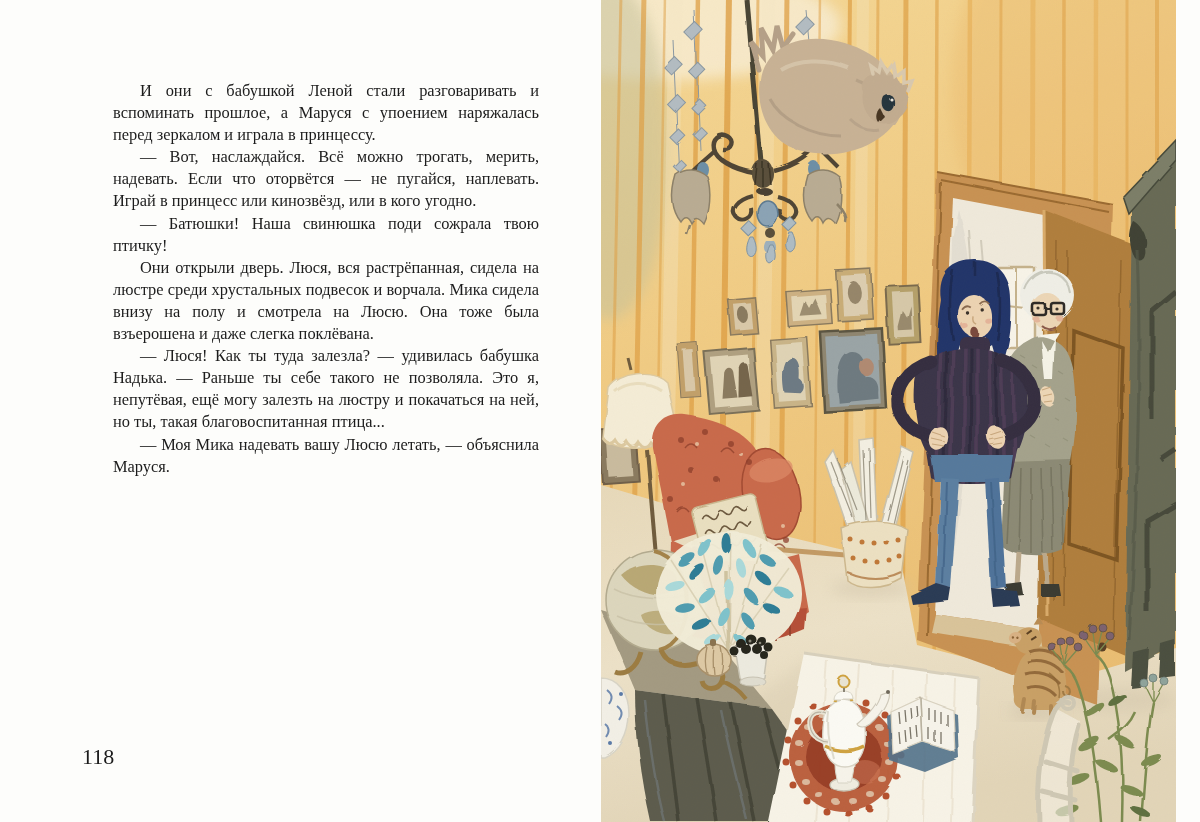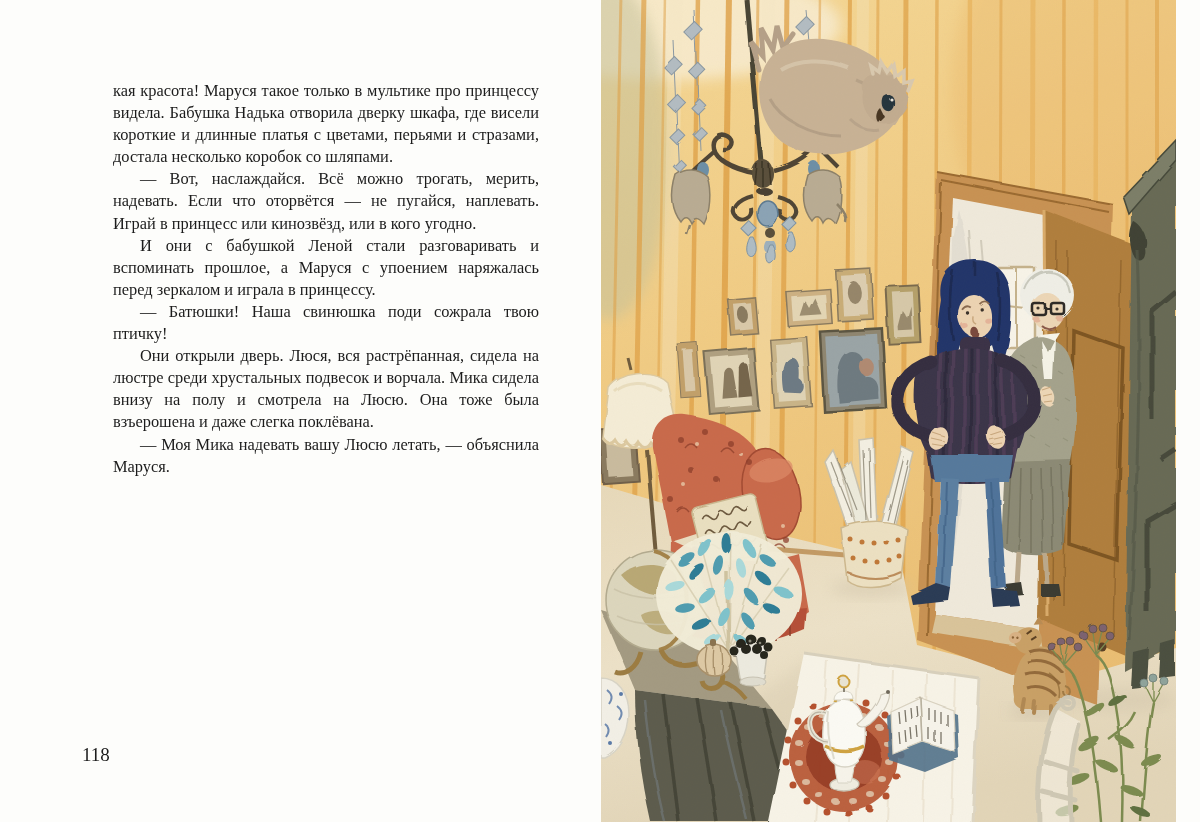--- a/index.html
+++ b/index.html
@@ -2,36 +2,36 @@
 <html lang="ru"><head>
 <meta charset="utf-8">
 <style>
   html,body{margin:0;padding:0;background:#ffffff;}
   .spread{position:relative;width:1200px;height:822px;background:#fdfdfb;overflow:hidden;
           font-family:"Liberation Serif","DejaVu Serif",serif;}
   .text-block{position:absolute;left:113px;top:80px;width:426px;color:#1c1c1c;
               font-size:16.4px;line-height:22.1px;text-align:justify;}
   .text-block p{margin:0;padding:0;}
   .text-block p.indent{text-indent:27px;}
-  .page-number{position:absolute;left:82px;top:744px;font-size:19px;color:#1c1c1c;}
+  .page-number{position:absolute;left:82px;top:744px;font-size:22px;color:#1c1c1c;}
   .illustration{position:absolute;left:601px;top:0;width:575px;height:822px;}
   svg{display:block;}
 </style>
 </head>
 <body>
 
 <div class="spread">
 
   <div>
     <div class="text-block">
-      <p>кая красота! Маруся такое только в мультике про принцессу видела. Бабушка Надька отворила дверку шкафа, где висели короткие и длинные платья с цветами, перьями и стразами, достала несколько коробок со шляпами.</p>
+      <p class="indent">И они с бабушкой Леной стали разговаривать и вспоминать прошлое, а Маруся с упоением наряжалась перед зеркалом и играла в принцессу.</p>
       <p class="indent">— Вот, наслаждайся. Всё можно трогать, мерить, надевать. Если что оторвётся — не пугайся, наплевать. Играй в принцесс или кинозвёзд, или в кого угодно.</p>
-      <p class="indent">И они с бабушкой Леной стали разговаривать и вспоминать прошлое, а Маруся с упоением наряжалась перед зеркалом и играла в принцессу.</p>
       <p class="indent">— Батюшки! Наша свинюшка поди сожрала твою птичку!</p>
       <p class="indent">Они открыли дверь. Люся, вся растрёпанная, сидела на люстре среди хрустальных подвесок и ворчала. Мика сидела внизу на полу и смотрела на Люсю. Она тоже была взъерошена и даже слегка поклёвана.</p>
+      <p class="indent">— Люся! Как ты туда залезла? — удивилась бабушка Надька. — Раньше ты себе такого не позволяла. Это я, непутёвая, ещё могу залезть на люстру и покачаться на ней, но ты, такая благовоспитанная птица...</p>
       <p class="indent">— Моя Мика надевать вашу Люсю летать, — объяснила Маруся.</p>
     </div>
     <div class="page-number">118</div>
   </div>
 
   <div class="illustration">
   <svg width="575" height="822" viewBox="0 0 575 822" xmlns="http://www.w3.org/2000/svg">
     <defs>
       <linearGradient id="wallg" x1="0" y1="0" x2="0.25" y2="1">
         <stop offset="0" stop-color="#f4d795"></stop>

